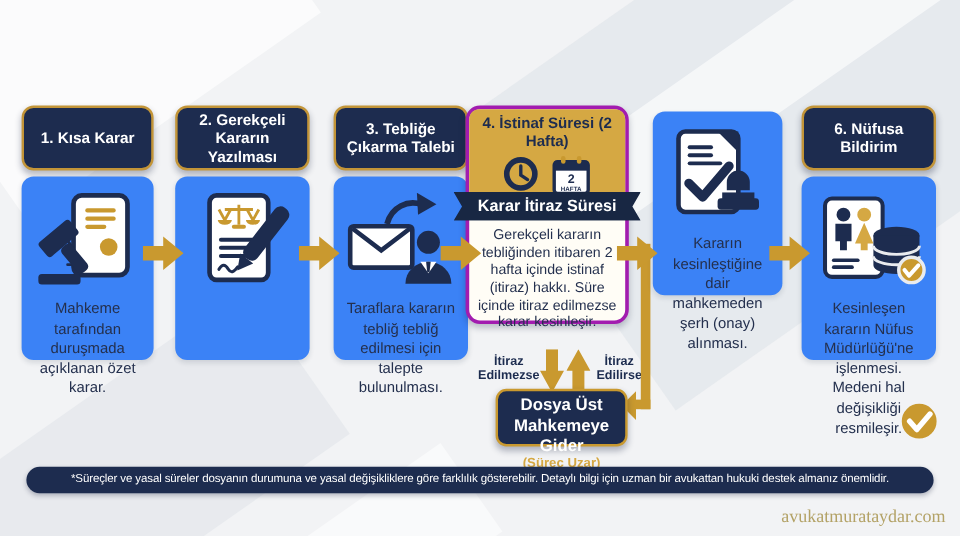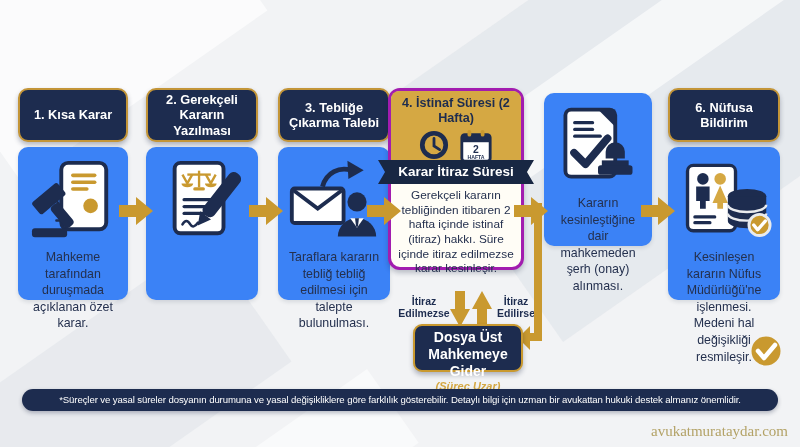--- a/index.html
+++ b/index.html
@@ -54,21 +54,21 @@
     text-align:center;line-height:1.15;}
   .bl-left{left:396px;top:295px;}
   .bl-right{left:488px;top:295px;}
   .vArr{position:absolute;top:291px;}
   .vA1{left:450px;}
   .vA2{left:472px;}
   .appealbox{position:absolute;left:413px;top:324px;width:110px;height:48px;background:#1d2c4f;
     border:2.5px solid #c9992f;border-radius:9px;box-sizing:border-box;text-align:center;
     padding-top:3px;box-shadow:0 3px 5px rgba(20,30,60,.3);}
   .appealbox .t{font-size:14px;font-weight:700;color:#fff;line-height:1.22;}
-  .appealbox .n{font-size:11px;font-weight:700;color:#d5a843;line-height:1.2;font-style:italic;}
+  .appealbox .n{font-size:11px;font-weight:700;color:#d5a843;line-height:1.2;}
   .lconn{position:absolute;left:518px;top:203px;}
 
   .flowarrow{position:absolute;top:196px;}
   .fa1{left:119px;} .fa2{left:249px;} .fa3{left:367px;} .fa4{left:514px;} .fa5{left:641px;}
 
   .bigcheck{position:absolute;left:748px;top:333px;}
 
   .footbar{position:absolute;left:22px;top:389px;width:756px;height:22px;background:#1d2c4f;
     border-radius:12px;color:#fff;font-size:9.6px;letter-spacing:-.1px;line-height:22px;
     text-align:center;white-space:nowrap;overflow:hidden;box-shadow:0 2px 4px rgba(20,30,60,.3);}

